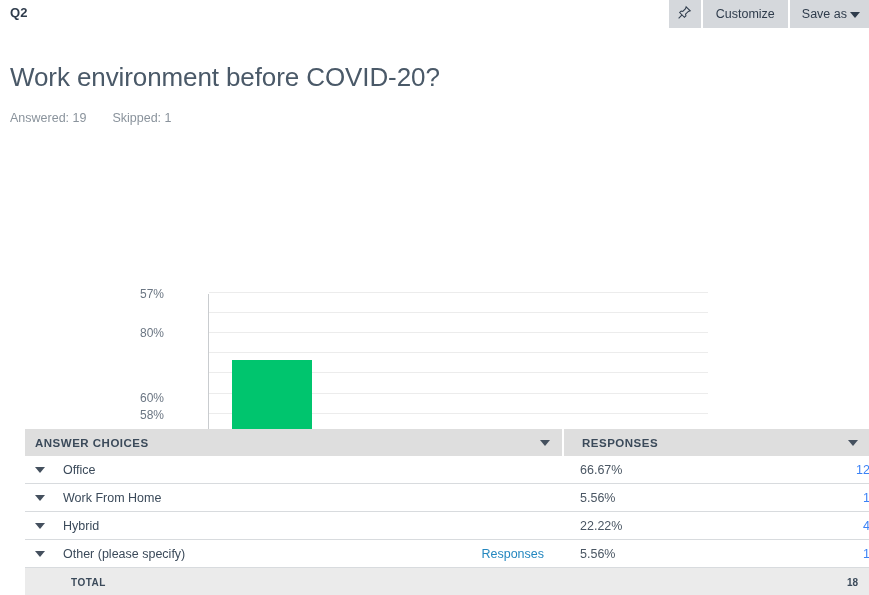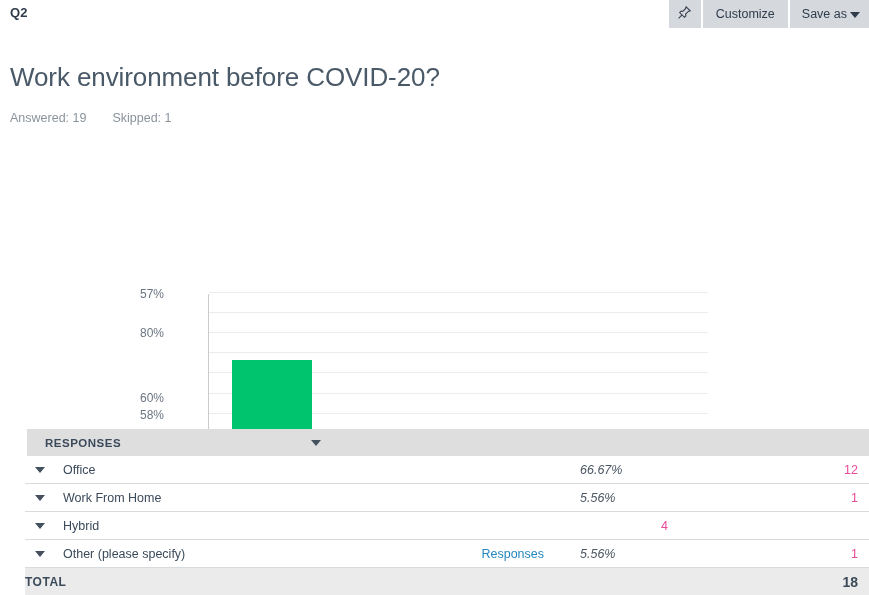--- a/index.html
+++ b/index.html
@@ -208,54 +208,54 @@
     color: #2487bf;
     cursor: pointer;
   }
   .cell-pct {
     width: 190px;
     display: flex;
     align-items: center;
     font-size: 12.5px;
     color: #4a5663;
     padding-left: 18px;
-    font-style: italic;
   }
   .cell-count {
     width: 118px;
     display: flex;
     align-items: center;
     justify-content: flex-end;
     font-size: 12.5px;
-    color: #ec4899;
-    padding-right: 12px;
+    color: #3b82f6;
+    padding-right: 0;
   }
   .trow-total {
     display: flex;
     height: 28px;
     background: #ebebeb;
   }
   .total-label {
     width: 537px;
     display: flex;
     align-items: center;
-    padding-left: 0;
-    font-size: 12px;
+    padding-left: 21px;
+    font-size: 10px;
     font-weight: bold;
     letter-spacing: 0.5px;
     color: #3b4a5a;
+    margin-left: 25px;
   }
   .total-spacer { width: 190px; }
   .total-count {
     width: 118px;
     display: flex;
     align-items: center;
     justify-content: flex-end;
     padding-right: 12px;
-    font-size: 14px;
+    font-size: 10px;
     font-weight: bold;
     color: #3b4a5a;
   }
 </style>
 </head>
 <body>
 
 <div class="topbar">
   <div class="q-label">Q2</div>
 
@@ -312,20 +312,24 @@
   <div class="xlabels" id="xlabels">
       <div class="xlabel" style="left: 7.5px; width: 110px; top: 0px;">Office</div>
       <div class="xlabel" style="left: 132.5px; width: 110px; top: 0px;">Work From Home</div>
       <div class="xlabel" style="left: 257.5px; width: 110px; top: 0px;">Hybrid</div>
       <div class="xlabel" style="left: 382.5px; width: 110px; top: 0px;">Other (please specify)</div>
     </div>
 </div>
 
 <div class="table">
   <div class="thead">
+    <div class="th th-answers">
+      <span>ANSWER CHOICES</span>
+      <span class="th-caret"></span>
+    </div>
     <div class="th th-responses">
       <span>RESPONSES</span>
       <span class="th-caret"></span>
     </div>
   </div>
 
   <div id="tbody">
       <div class="trow">
         <div class="cell-choice">
           <span class="row-caret"></span>
@@ -340,20 +344,21 @@
           <span class="choice-text">Work From Home</span>
         </div>
         <div class="cell-pct">5.56%</div>
         <div class="cell-count">1</div>
       </div>
       <div class="trow">
         <div class="cell-choice">
           <span class="row-caret"></span>
           <span class="choice-text">Hybrid</span>
         </div>
+        <div class="cell-pct">22.22%</div>
         <div class="cell-count">4</div>
       </div>
       <div class="trow">
         <div class="cell-choice">
           <span class="row-caret"></span>
           <span class="choice-text">Other (please specify)</span>
           <span class="resp-link">Responses</span>
         </div>
         <div class="cell-pct">5.56%</div>
         <div class="cell-count">1</div>

